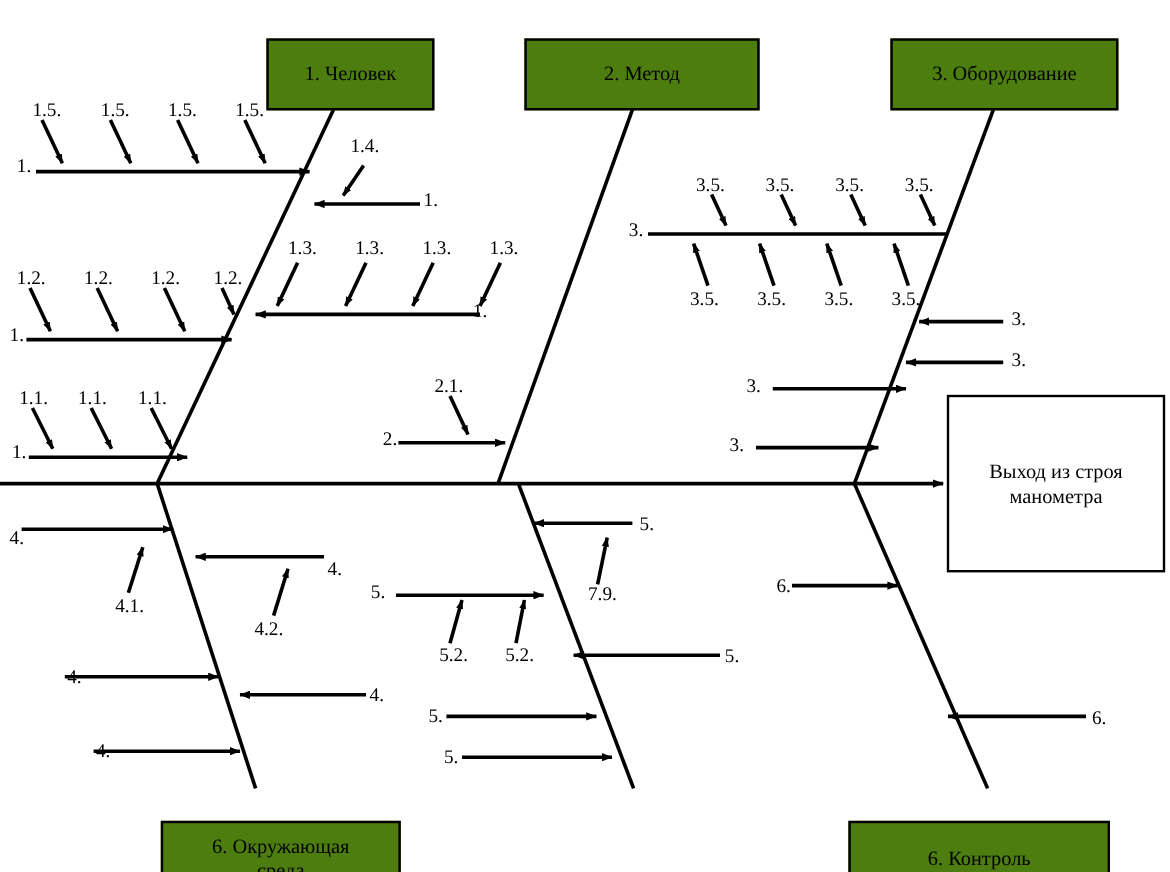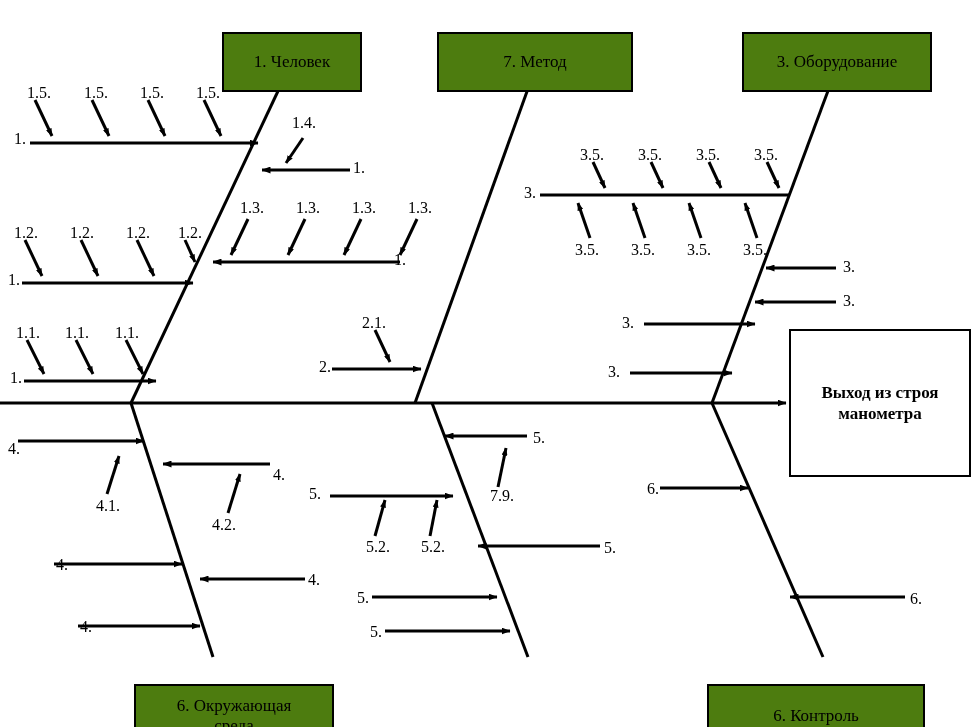--- a/index.html
+++ b/index.html
@@ -146,27 +146,27 @@
     <line x1="430" y1="536" x2="437" y2="500" stroke="#000" stroke-width="3" marker-end="url(#ahs)"></line>
     <line x1="600" y1="546" x2="478" y2="546" stroke="#000" stroke-width="3" marker-end="url(#ah)"></line>
     <line x1="372" y1="597" x2="497" y2="597" stroke="#000" stroke-width="3" marker-end="url(#ah)"></line>
     <line x1="385" y1="631" x2="510" y2="631" stroke="#000" stroke-width="3" marker-end="url(#ah)"></line>
 
     <line x1="660" y1="488" x2="748" y2="488" stroke="#000" stroke-width="3" marker-end="url(#ah)"></line>
     <line x1="905" y1="597" x2="790" y2="597" stroke="#000" stroke-width="3" marker-end="url(#ah)"></line>
   </svg>
 
   <div class="catbox" style="left:222px; top:8px; width:140px; height:60px;">1. Человек</div>
-  <div class="catbox" style="left:437px; top:8px; width:196px; height:60px;">7. Метод</div>
+  <div class="catbox" style="left:437px; top:8px; width:196px; height:60px;">2. Метод</div>
   <div class="catbox" style="left:742px; top:8px; width:190px; height:60px;">3. Оборудование</div>
   <div class="catbox" style="left:134px; top:660px; width:200px; height:63px; white-space:pre-line;">6. Окружающая
 среда</div>
   <div class="catbox" style="left:707px; top:660px; width:218px; height:63px;">6. Контроль</div>
 
-  <div class="effectbox" style="left:789px; top:329px; width:182px; height:148px; white-space:pre-line;font-weight:bold;">Выход из строя
+  <div class="effectbox" style="left:789px; top:329px; width:182px; height:148px; white-space:pre-line;">Выход из строя
 манометра</div>
 
   <div class="lbl" style="left:27px; top:84px;">1.5.</div>
   <div class="lbl" style="left:84px; top:84px;">1.5.</div>
   <div class="lbl" style="left:140px; top:84px;">1.5.</div>
   <div class="lbl" style="left:196px; top:84px;">1.5.</div>
   <div class="lbl" style="left:14px; top:130px;">1.</div>
 
   <div class="lbl" style="left:292px; top:114px;">1.4.</div>
   <div class="lbl" style="left:353px; top:159px;">1.</div>

